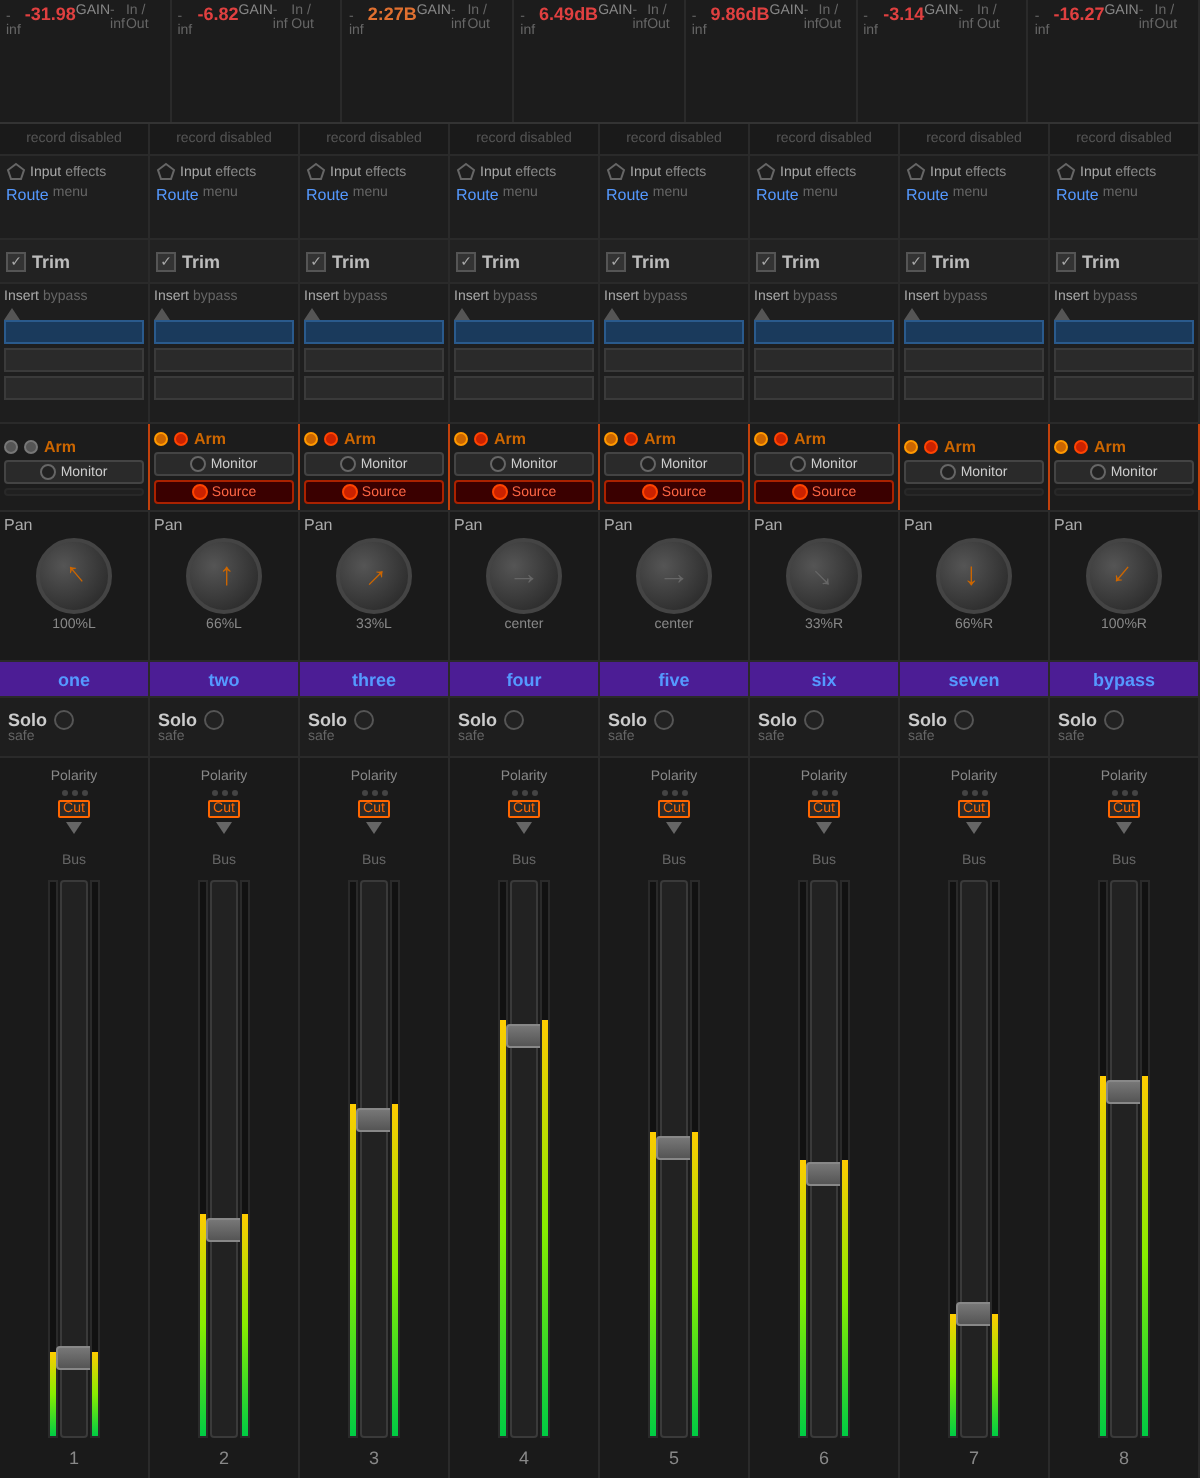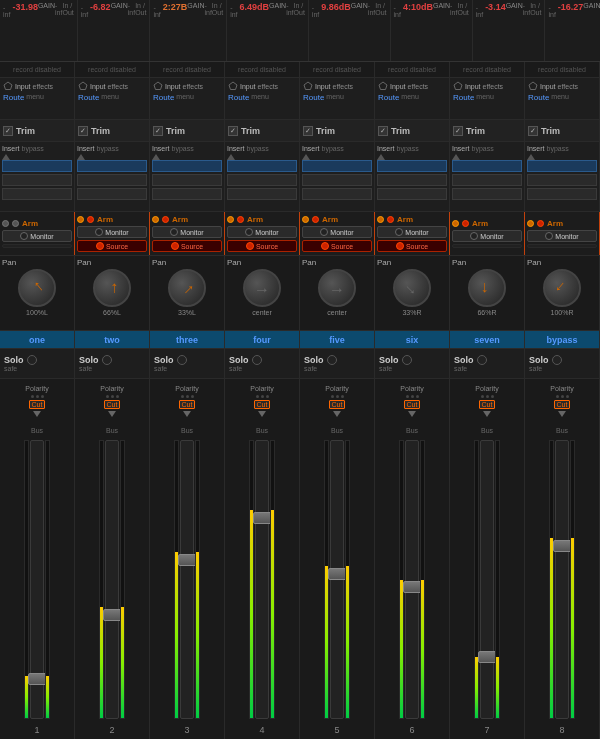--- a/index.html
+++ b/index.html
@@ -309,21 +309,21 @@
       align-items: center;
       justify-content: center;
     }
     .pan-value {
       font-size: 7px;
       color: #888;
     }
     
     .name-section {
       display: flex;
-      background: #0c4a6e;
+      background: #4c1d95;
       height: 18px;
       border-bottom: 1px solid #2a2a2a;
     }
     .name-cell {
       flex: 1;
       display: flex;
       align-items: center;
       justify-content: center;
       border-right: 1px solid #2a2a2a;
     }
@@ -517,31 +517,20 @@
       </div>
       <span class="gain-label">GAIN</span>
       <span class="gain-inf">-inf</span>
       <span class="gain-inout">In / Out</span>
     </div>
   </div>
       <div class="channel-strip">
     <div class="gain-row">
       <div style="display:flex;gap:2px;align-items:baseline;">
         <span class="gain-inf">-inf</span>
-        <span class="gain-db red">4:10dB</span>
-      </div>
-      <span class="gain-label">GAIN</span>
-      <span class="gain-inf">-inf</span>
-      <span class="gain-inout">In / Out</span>
-    </div>
-  </div>
-      <div class="channel-strip">
-    <div class="gain-row">
-      <div style="display:flex;gap:2px;align-items:baseline;">
-        <span class="gain-inf">-inf</span>
         <span class="gain-db red">-3.14</span>
       </div>
       <span class="gain-label">GAIN</span>
       <span class="gain-inf">-inf</span>
       <span class="gain-inout">In / Out</span>
     </div>
   </div>
       <div class="channel-strip">
     <div class="gain-row">
       <div style="display:flex;gap:2px;align-items:baseline;">

